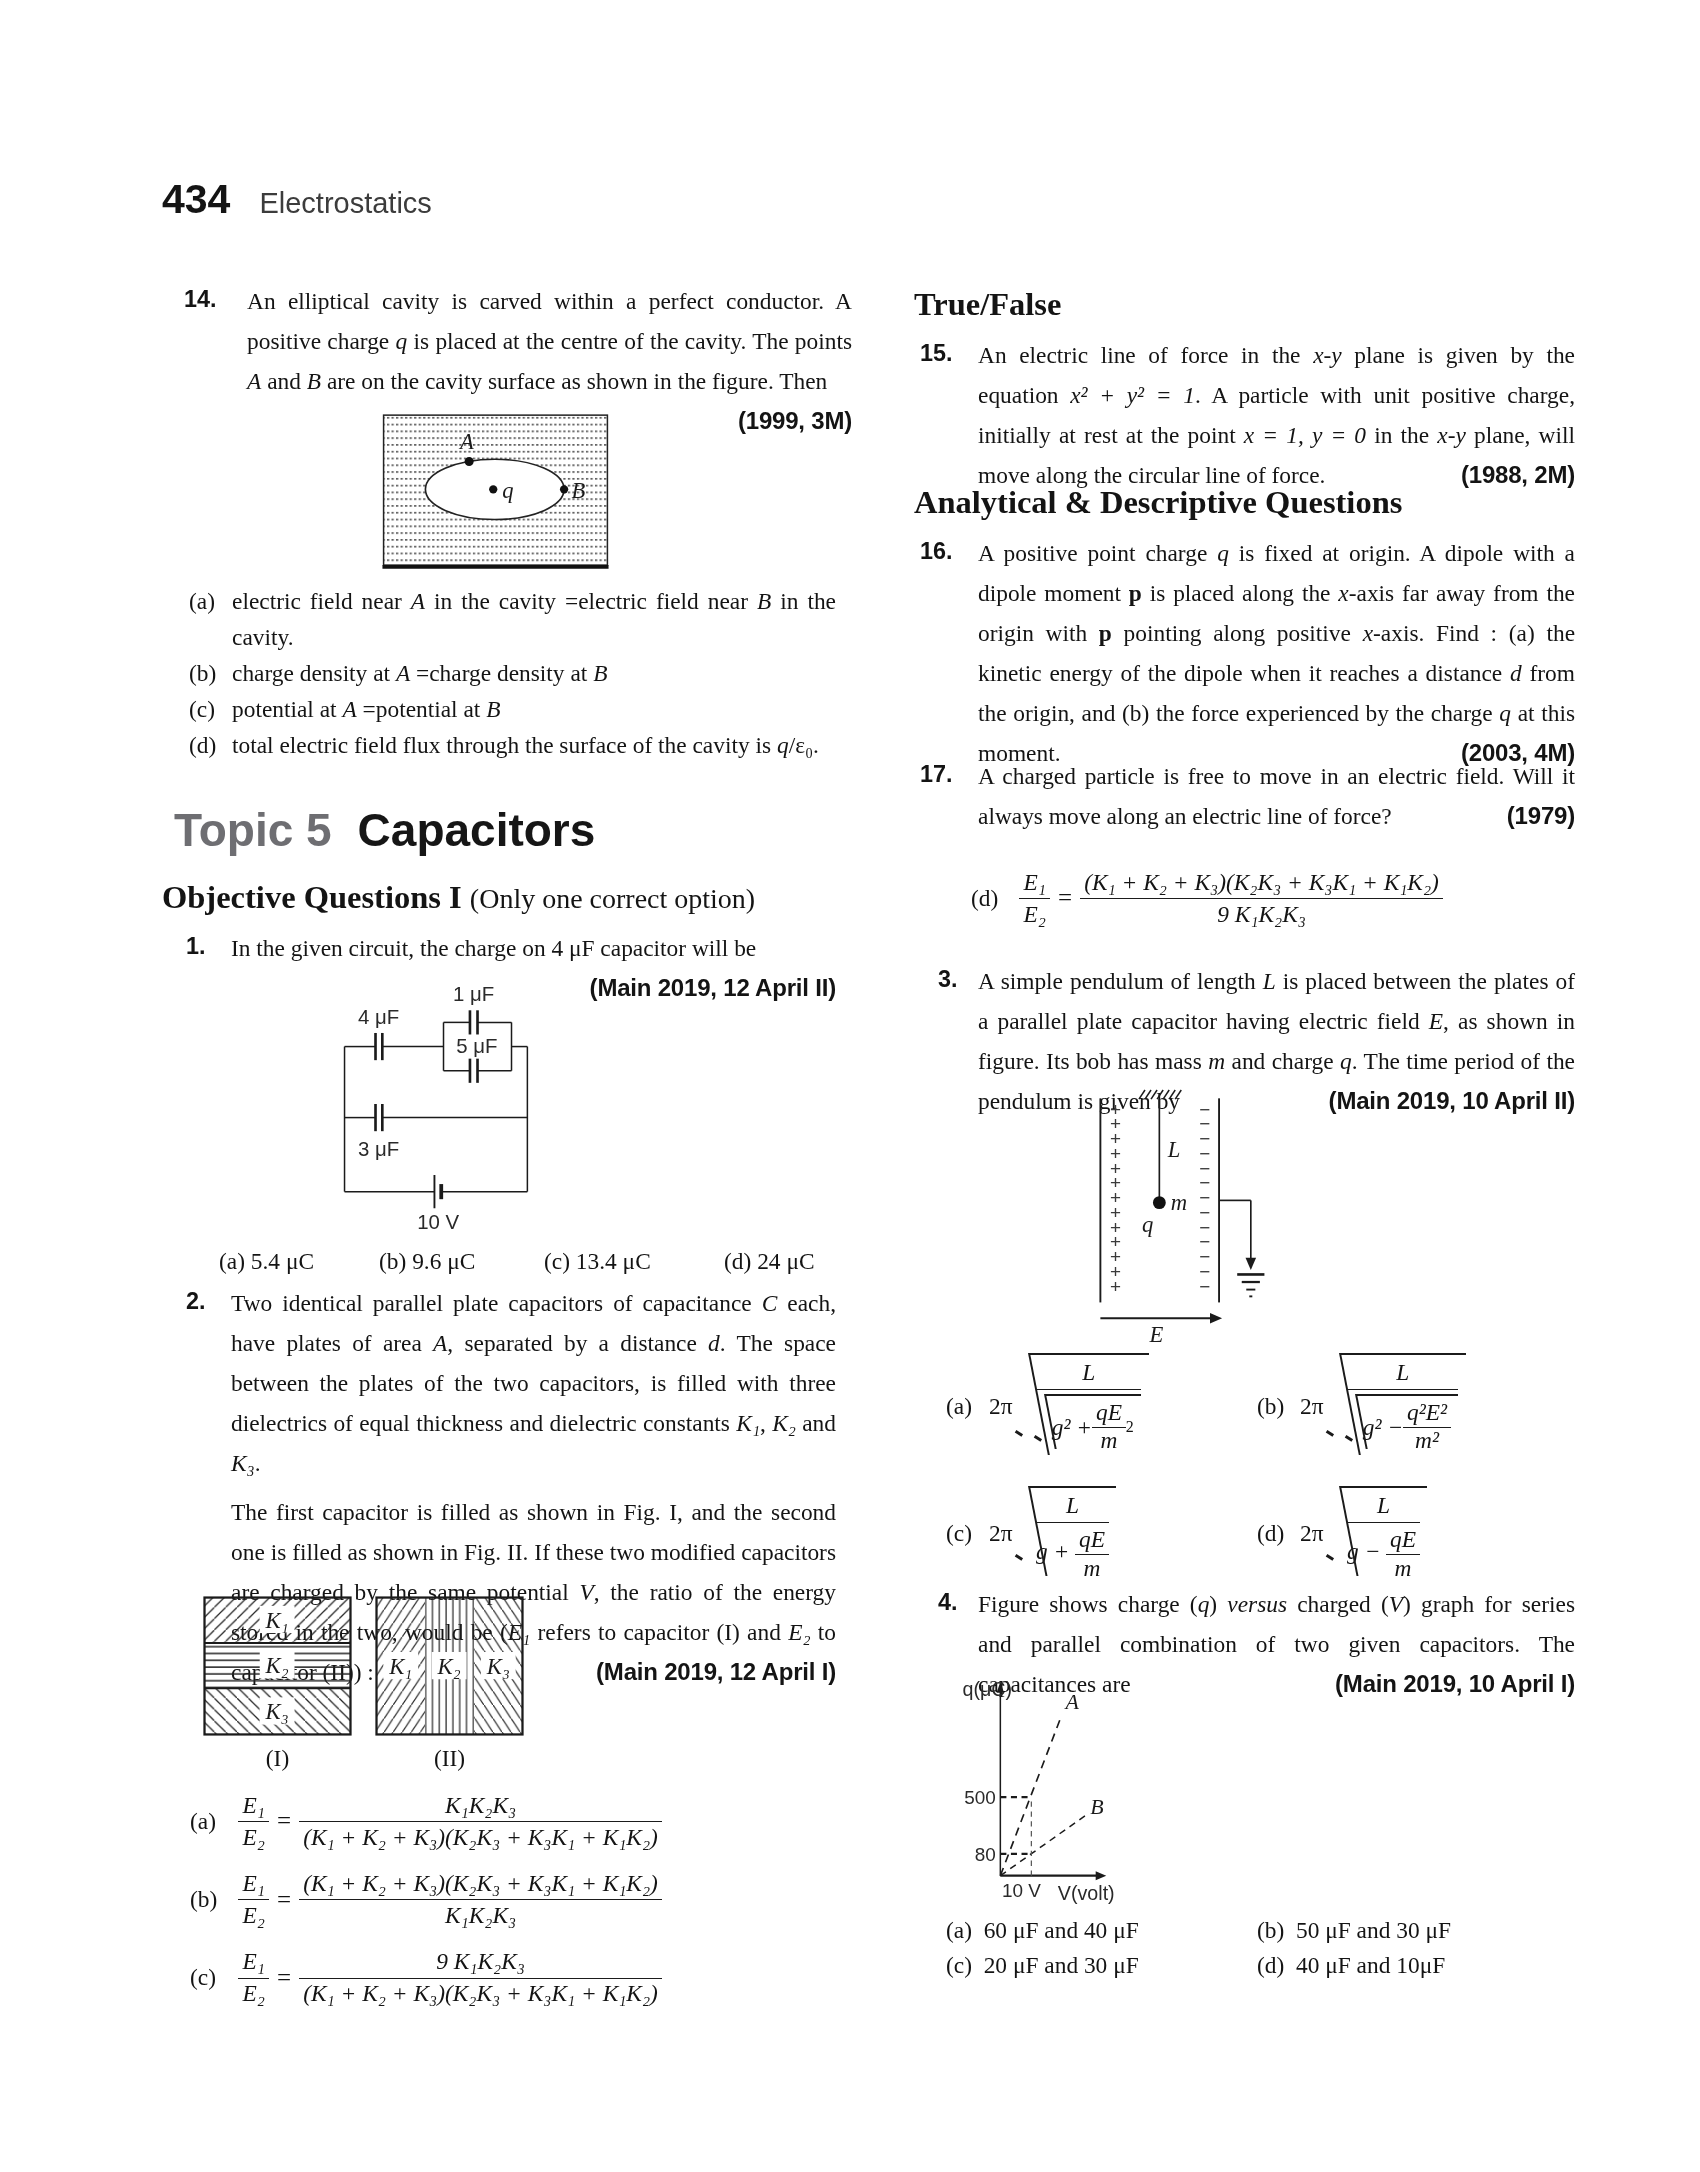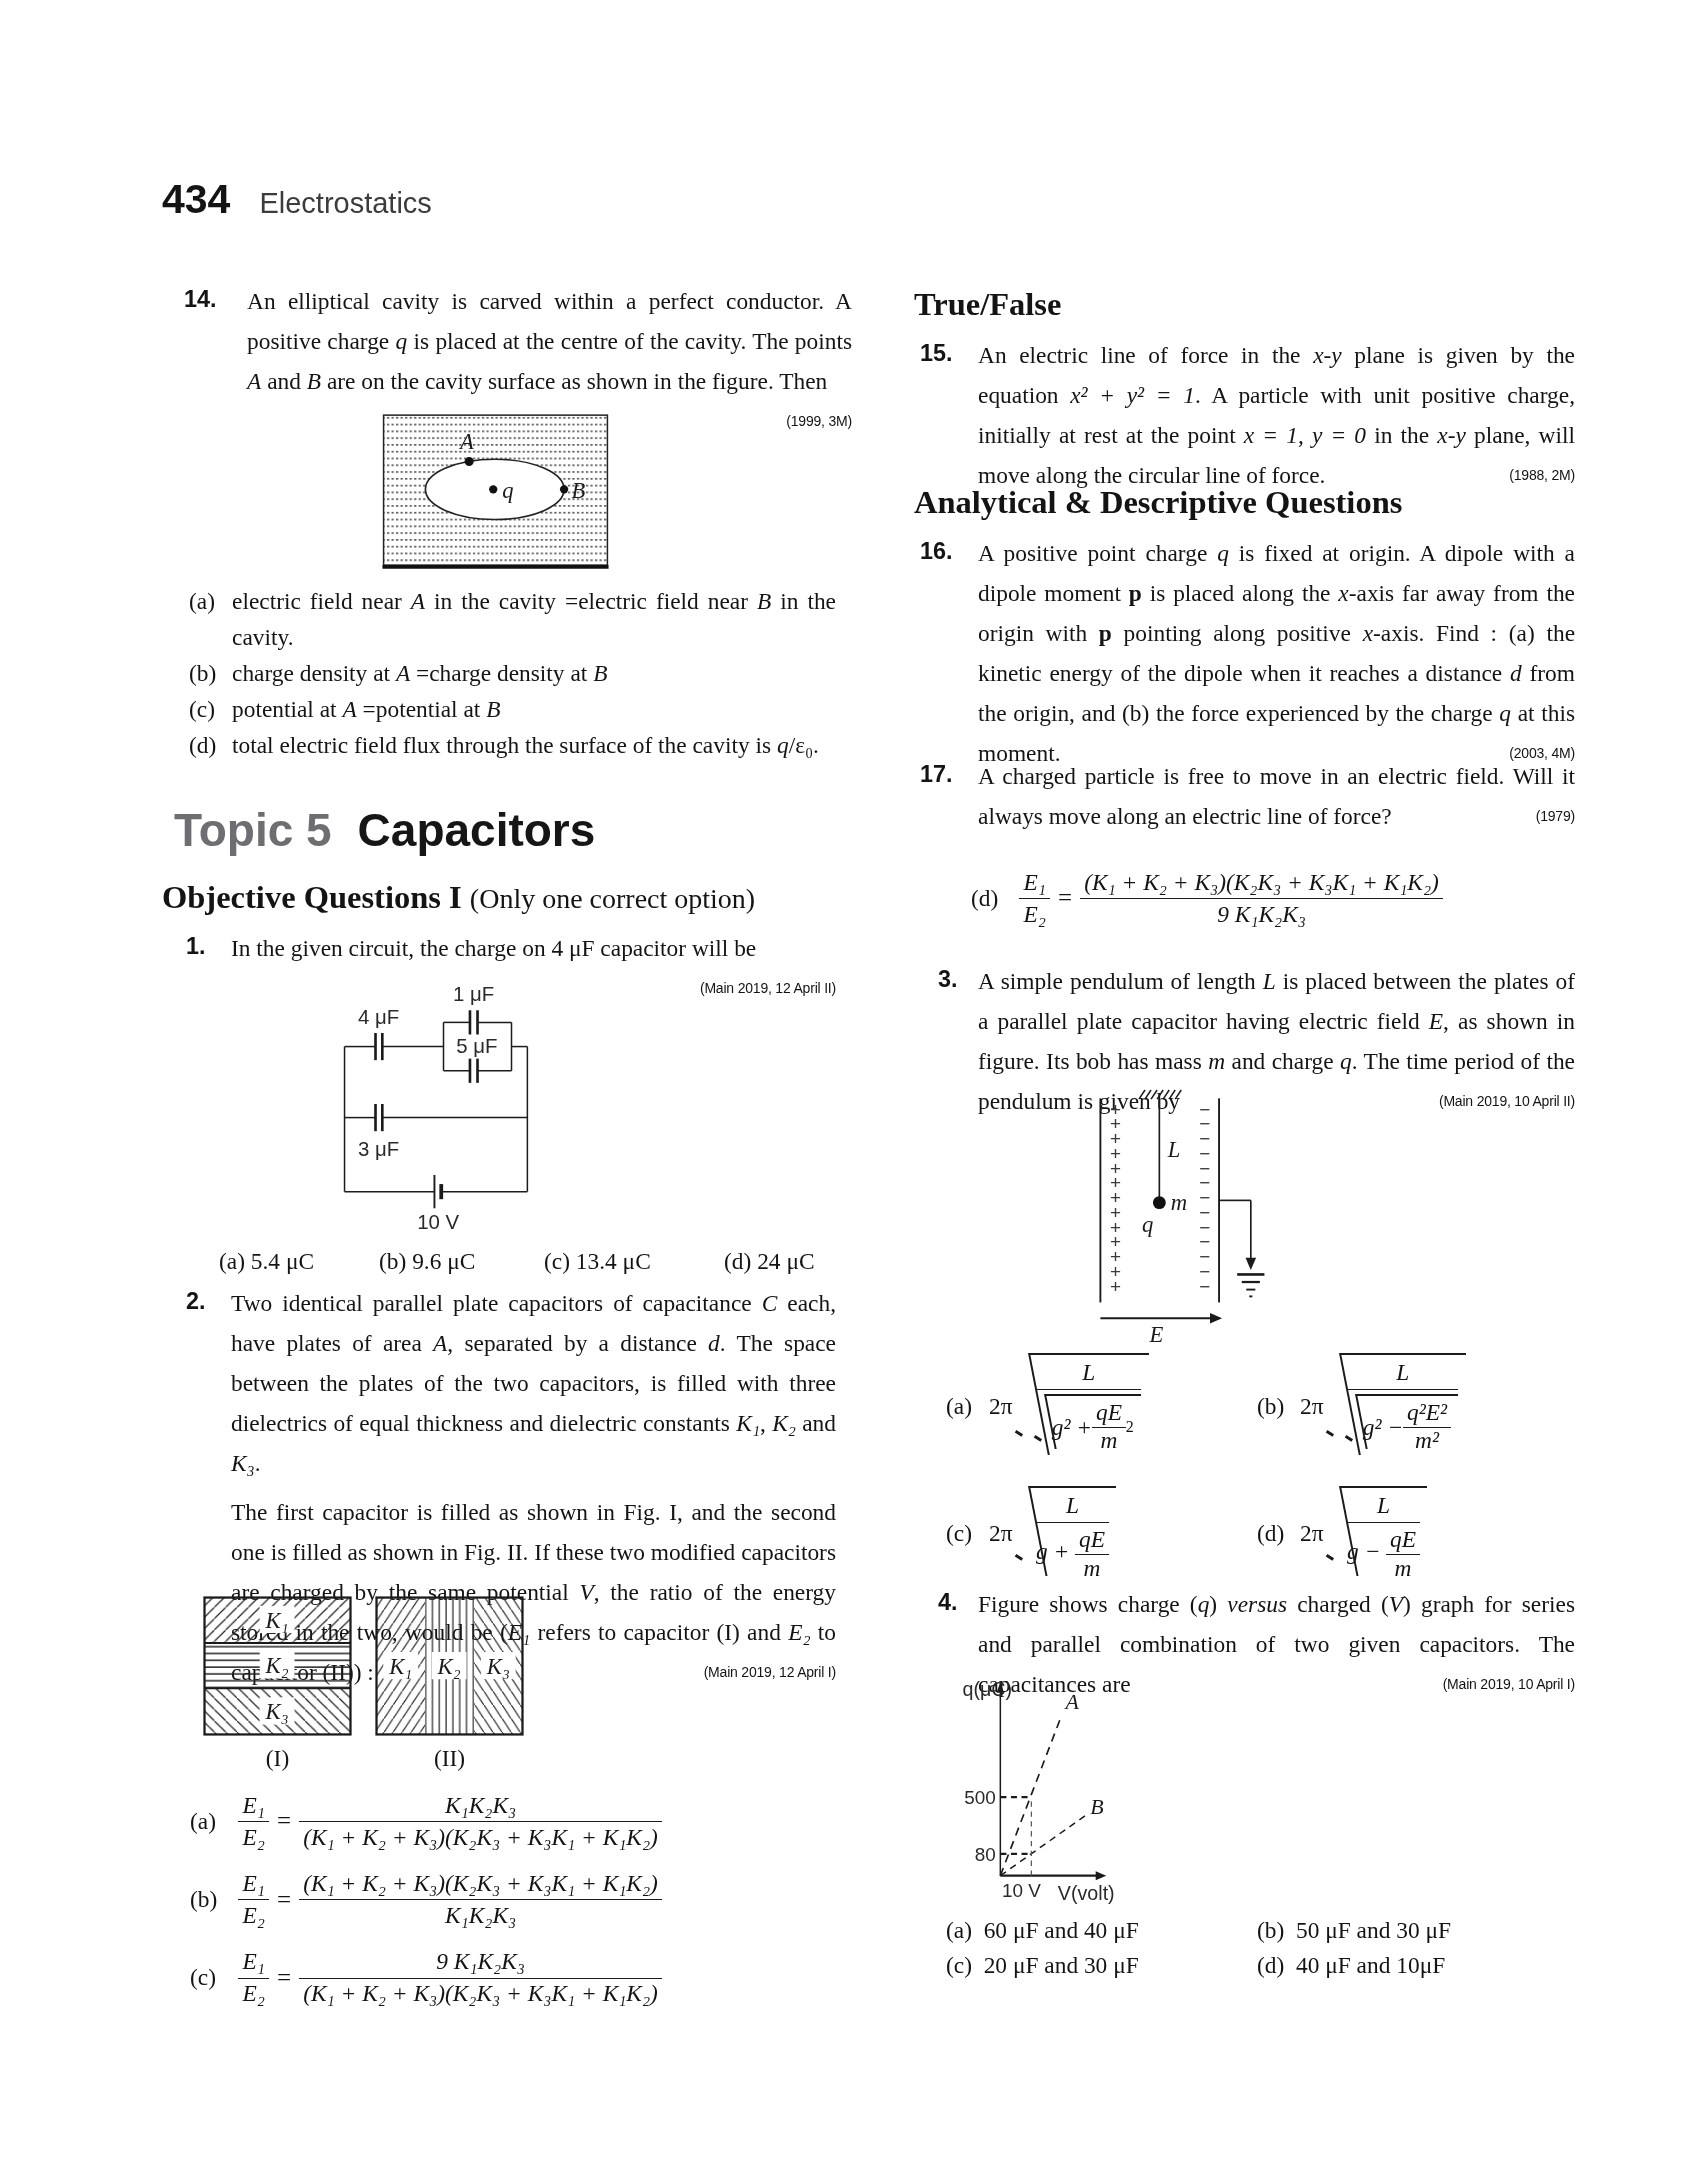--- a/index.html
+++ b/index.html
@@ -10,21 +10,21 @@
   .bd{font-weight:bold;}
   
   .hdr{display:flex;align-items:baseline;}
   .hdr .pno{font-family:"Liberation Sans","DejaVu Sans",sans-serif;font-weight:bold;font-size:41px;}
   .hdr .subj{font-family:"Liberation Sans","DejaVu Sans",sans-serif;font-size:29px;color:#3c3c3c;margin-left:29px;}
   
   .q{display:flex;align-items:flex-start;}
   .qn{flex:none;width:63px;font-family:"Liberation Sans","DejaVu Sans",sans-serif;font-weight:bold;font-size:23.4px;line-height:36px;}
   .qn.d1{padding-left:18px;box-sizing:border-box;}
   .qt{flex:1;font-size:23.4px;line-height:40px;text-align:justify;}
-  .date{float:right;font-family:"Liberation Sans","DejaVu Sans",sans-serif;font-weight:normal;font-size:14px;letter-spacing:-0.2px;margin-left:13.6px;}
+  .date{float:right;font-family:"Liberation Sans","DejaVu Sans",sans-serif;font-weight:bold;font-size:24px;letter-spacing:-0.2px;margin-left:13.6px;}
   
   .shead{font-weight:bold;font-size:32.5px;}
   .shead .sub{font-weight:normal;font-size:28px;margin-top:34px;}
   .topic{display:flex;align-items:baseline;font-family:"Liberation Sans","DejaVu Sans",sans-serif;font-weight:bold;font-size:46px;margin-left:12px;}
   .topic .tlab{color:#6e6e72;}
   .topic .ttl{color:#161616;margin-left:26px;}
   
   .opt{display:flex;font-size:23.4px;line-height:36px;}
   .olabel{flex:none;width:43px;}
   .otext{flex:1;text-align:justify;}

